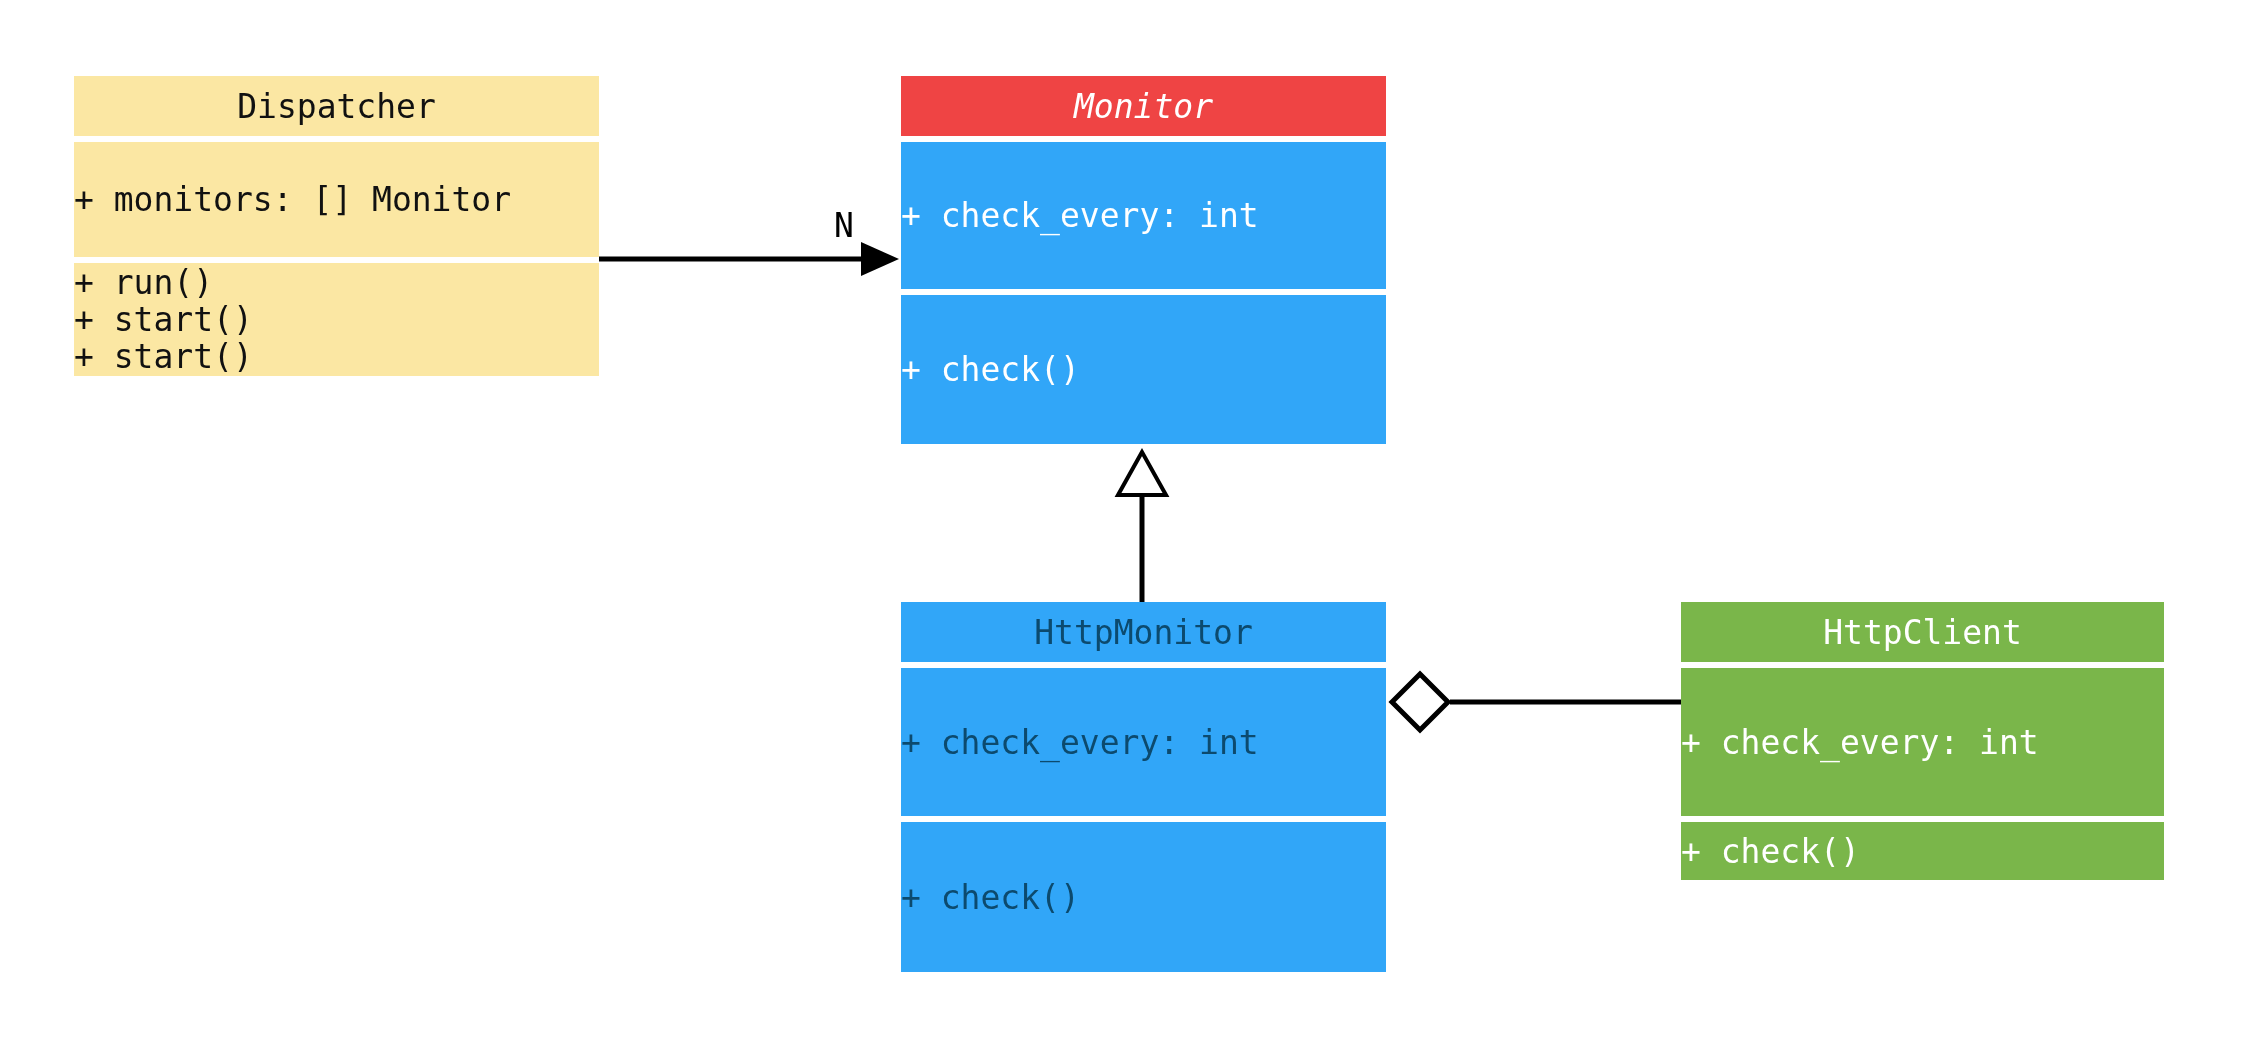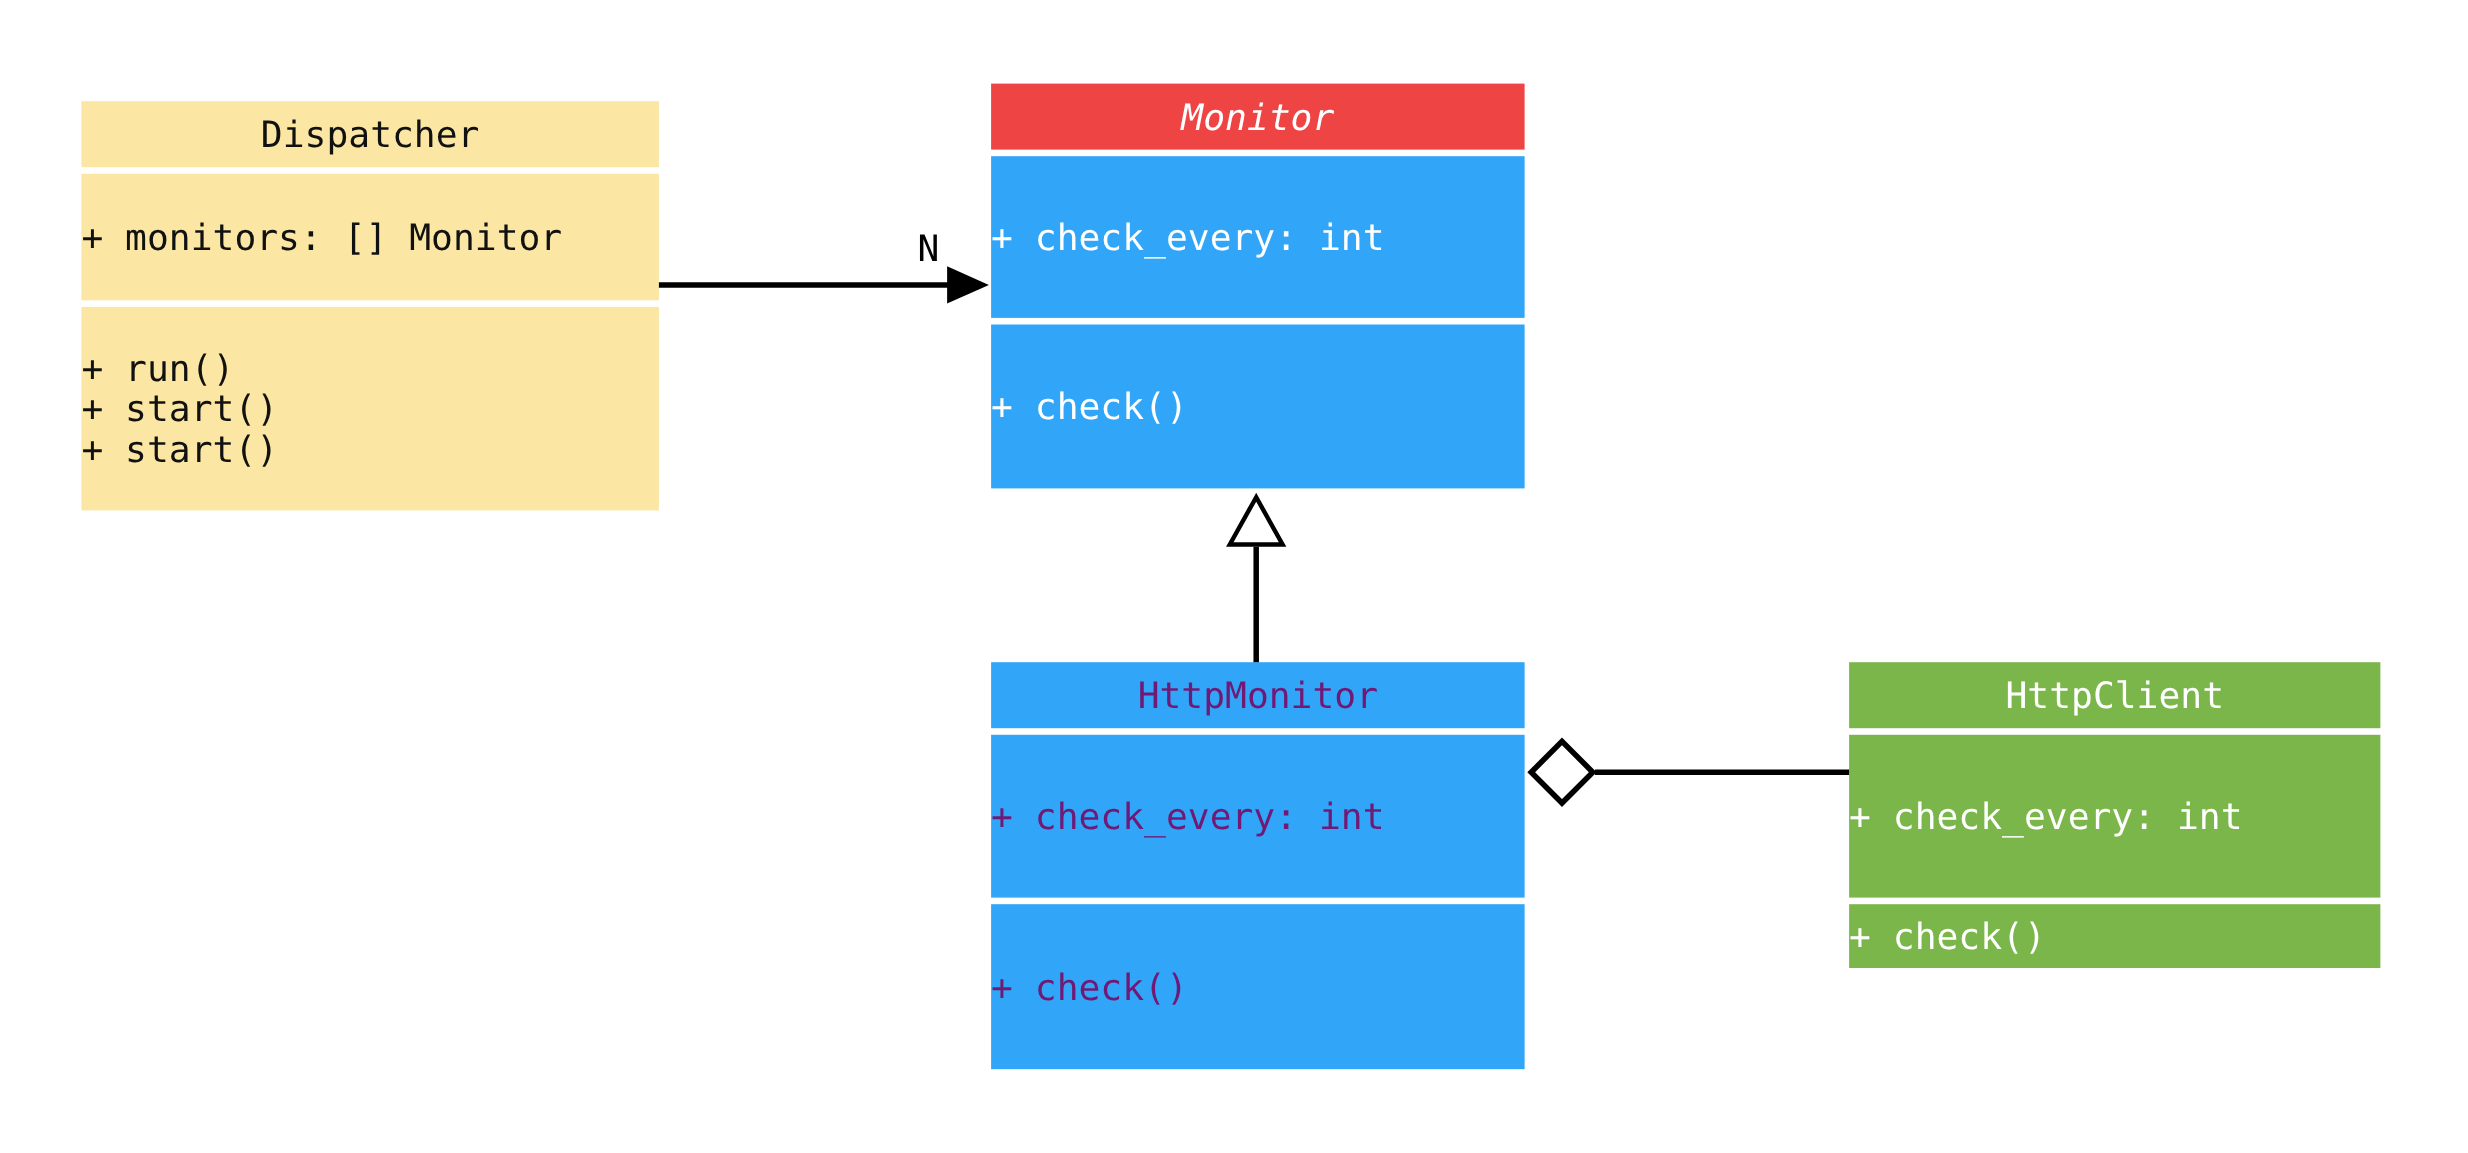--- a/index.html
+++ b/index.html
@@ -29,21 +29,21 @@
     flex-direction: row;
     align-items: center;
     justify-content: center;  
     flex: 0 0 auto;
   }
   .sec.attrs, .sec.methods { }
   .sec.methods { flex: 1 1 auto; }
   .member { white-space: pre; }
 
   
-  #c0 { left: 74px;   top: 92px;  width: 525px; height: 372px; }
+  #c0 { left: 74px;   top: 76px;  width: 525px; height: 300px; }
   #c0 .title { height: 60px; }
   #c0 .attrs { height: 115px; }
 
   
   #c1 { left: 901px;  top: 76px;  width: 485px; height: 368px; }
   #c1 .title { height: 60px; }
   #c1 .attrs { height: 147px; }
 
   
   #c2 { left: 901px;  top: 602px; width: 485px; height: 370px; }
@@ -91,21 +91,21 @@
       <span class="cname" style="font-style: italic;">Monitor</span>
     </div>
     <div class="sec attrs" style="background-color: rgb(49, 166, 248);">
       <div class="member">+ check_every: int</div>
     </div>
     <div class="sec methods" style="background-color: rgb(49, 166, 248);">
       <div class="member">+ check()</div>
     </div>
   </div>
 
-  <div class="cbox" id="c2" style="color: #701a75;">
+  <div class="cbox" id="c2" style="color: #0c4a6e;">
     <div class="sec title" style="background-color: rgb(49, 166, 248);">
       <span class="cname">HttpMonitor</span>
     </div>
     <div class="sec attrs" style="background-color: rgb(49, 166, 248);">
       <div class="member">+ check_every: int</div>
     </div>
     <div class="sec methods" style="background-color: rgb(49, 166, 248);">
       <div class="member">+ check()</div>
     </div>
   </div>

